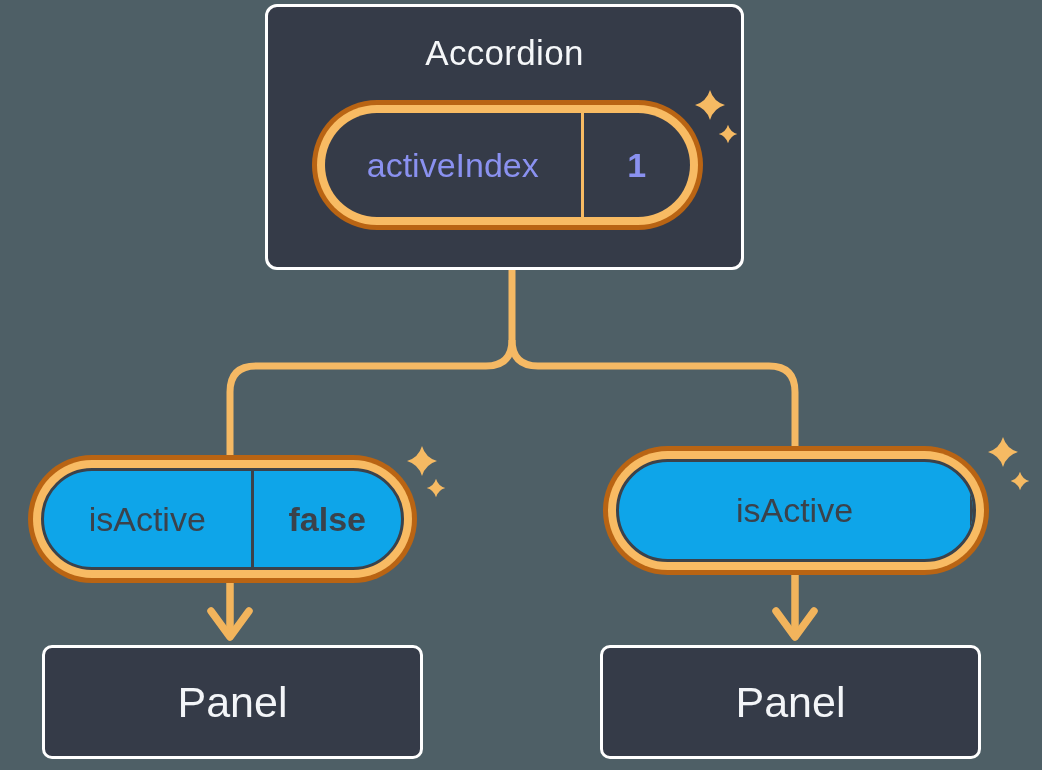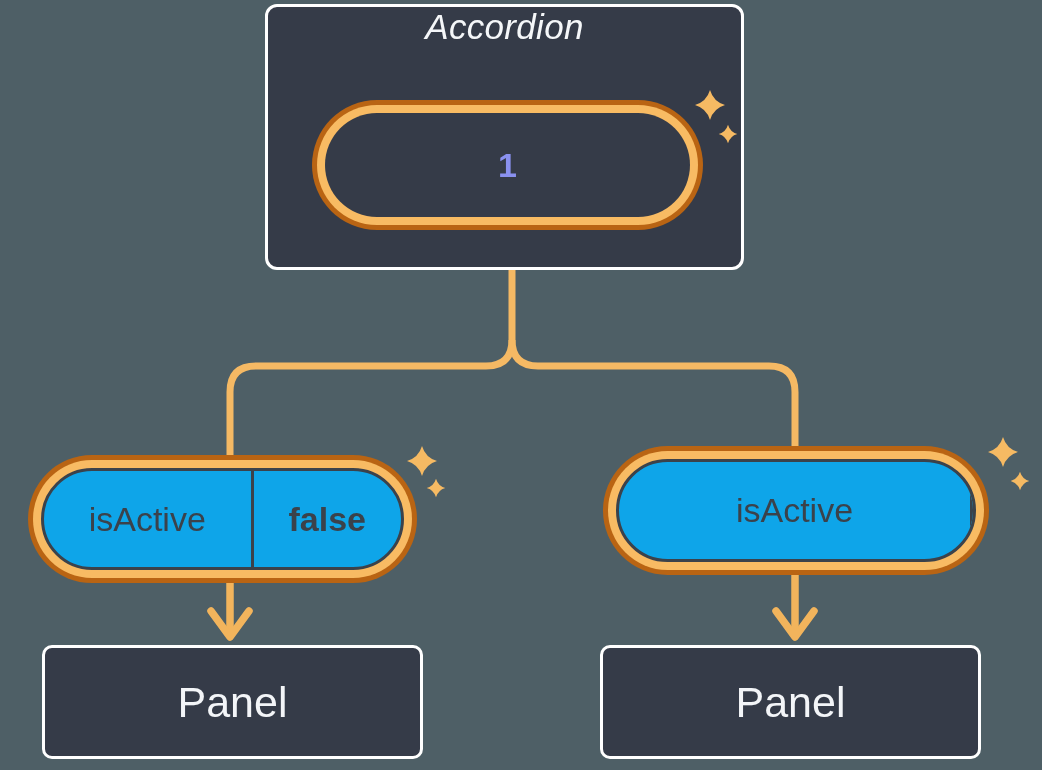--- a/index.html
+++ b/index.html
@@ -61,26 +61,29 @@
   </g>
   <g stroke="#F2B45C" stroke-width="7.5" fill="none" stroke-linecap="round" stroke-linejoin="round">
     <path d="M230 583 L230 632"></path>
     <path d="M211 611 L230 637 L249 611"></path>
     <path d="M795 575 L795 632"></path>
     <path d="M776 611 L795 637 L814 611"></path>
   </g>
 </svg>
 
 <div class="abs node" style="left:265px;top:4px;width:479px;height:266px;">
-  <div class="node-title" style="font-style:italic;">Accordion</div>
+  <div class="node-title" style="margin-top:26px;">Accordion</div>
 </div>
 
 <div class="abs pill-ring-outer" style="left:312px;top:100px;width:391px;height:130px;">
   <div class="pill-ring-mid">
     <div class="pill-core dark">
+      <div class="pill-cell cell-left">
+        <span class="pill-label">activeIndex</span>
+      </div>
       <div class="pill-cell cell-right">
         <span class="pill-value">1</span>
       </div>
     </div>
   </div>
 </div>
 
 <div class="abs pill-ring-outer" style="left:28px;top:455px;width:389px;height:128px;">
   <div class="pill-ring-mid">
     <div class="pill-core purple">

